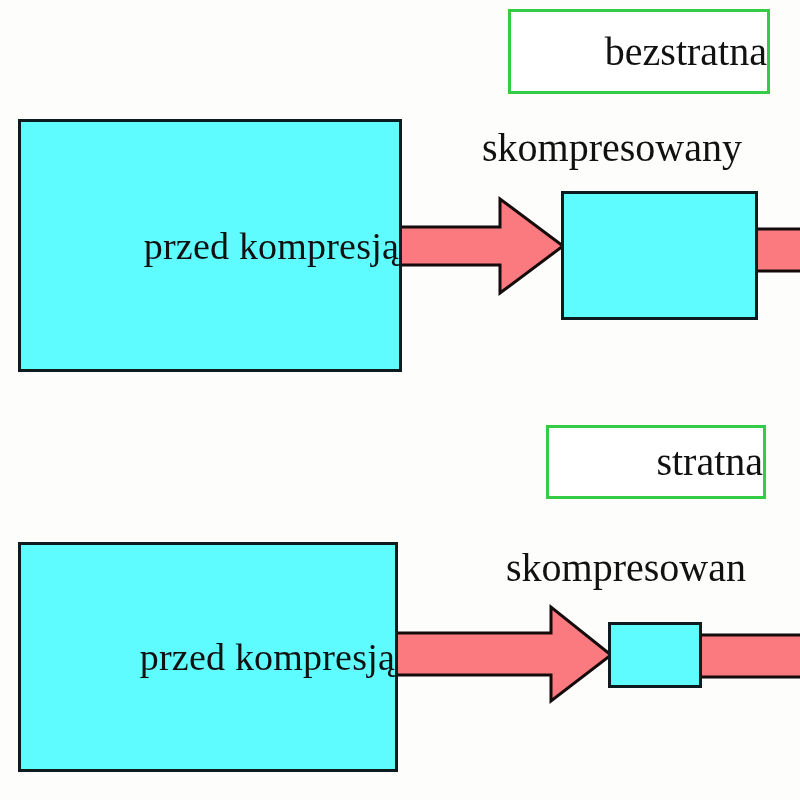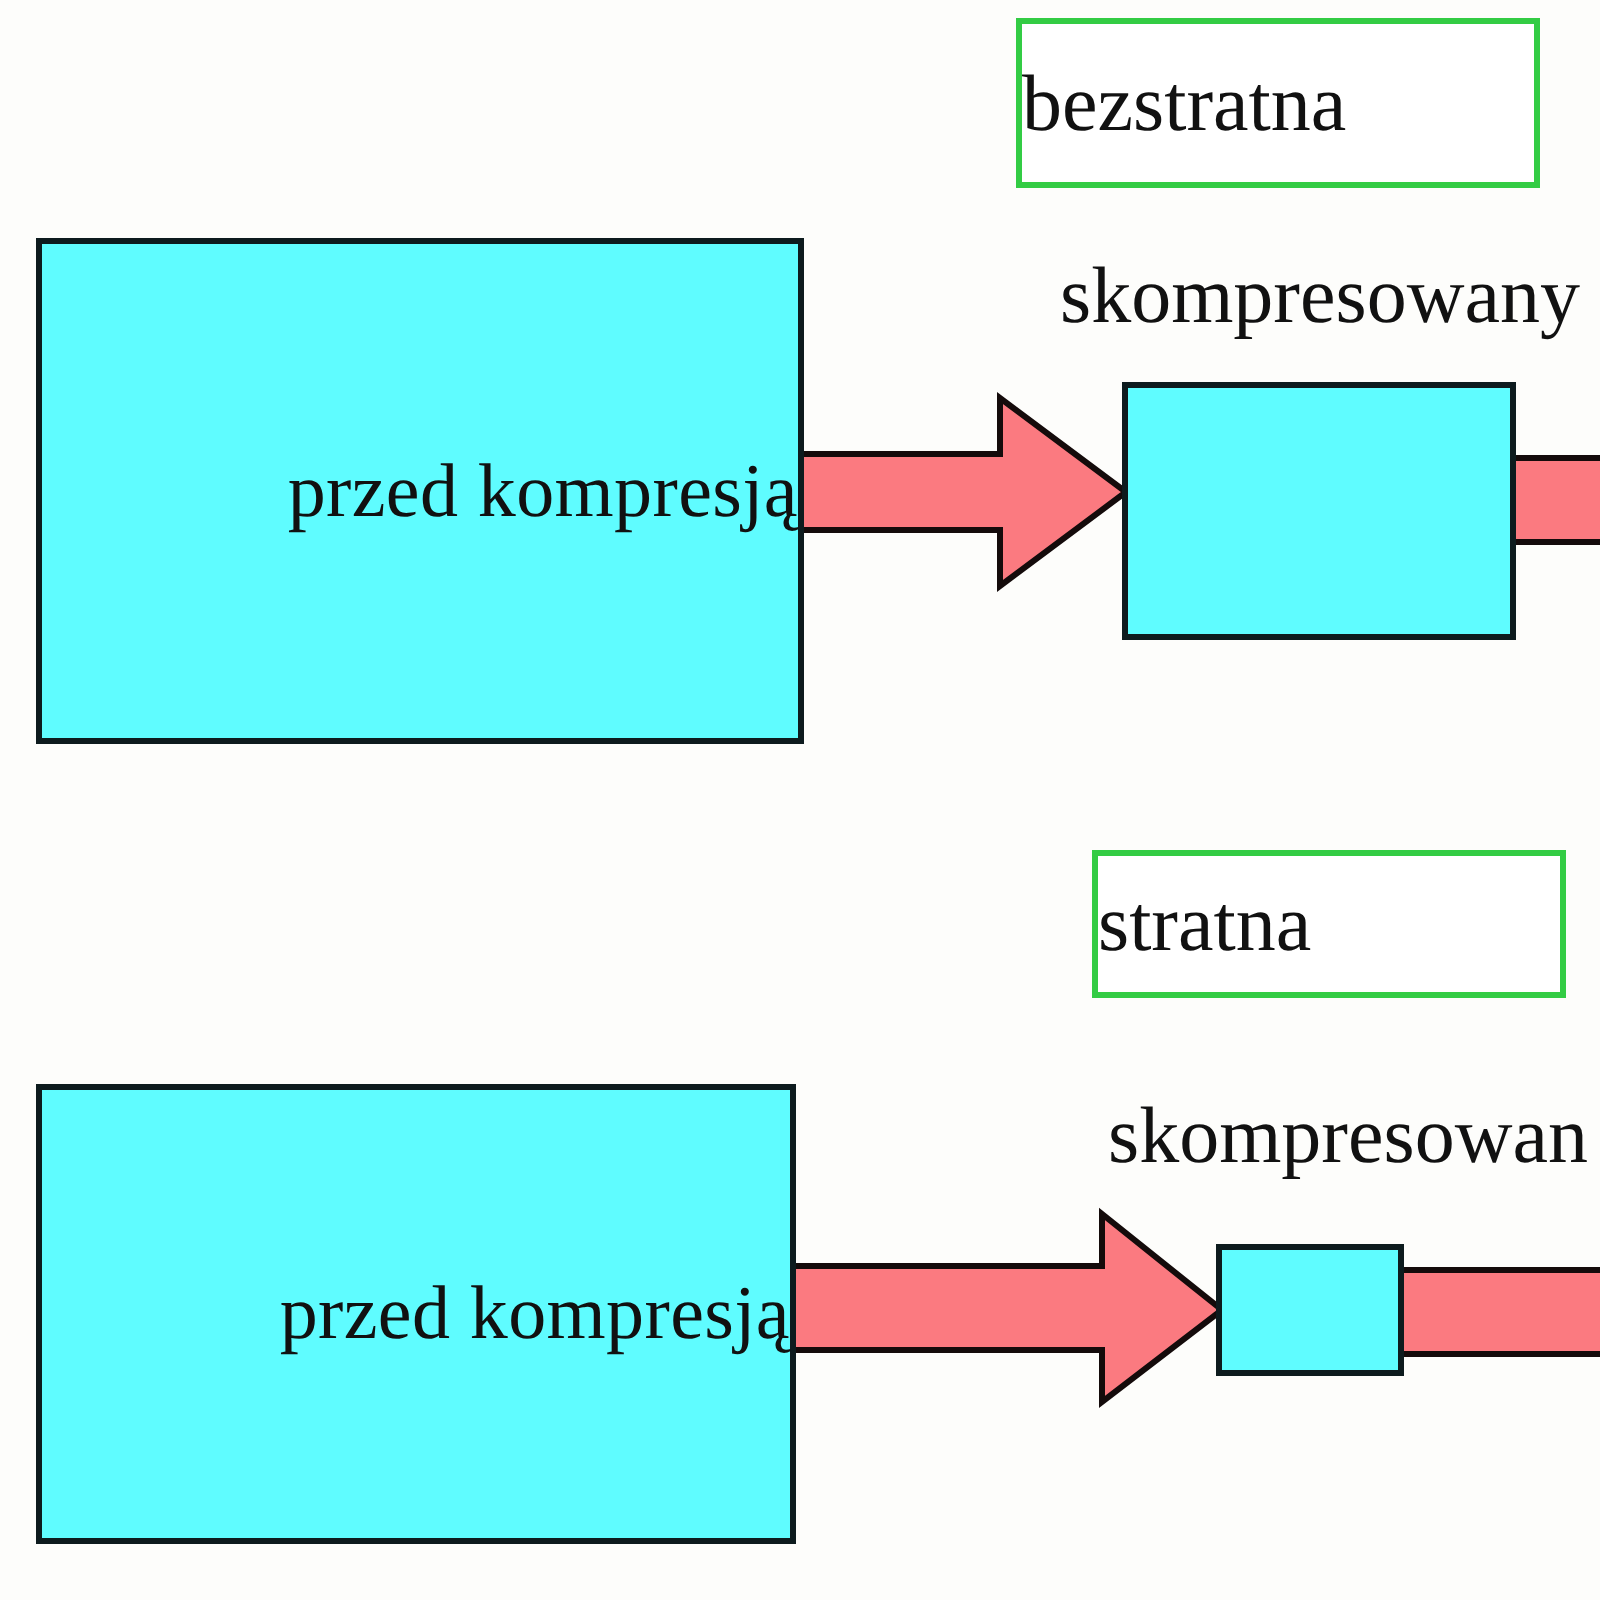--- a/index.html
+++ b/index.html
@@ -36,39 +36,38 @@
   }
 
   
   .green-box {
     position: absolute;
     background: #ffffff;
     border: 3px solid #33cc44;
     box-sizing: border-box;
     display: flex;
     align-items: center;
-    justify-content: flex-start;
+    justify-content: flex-end;
     z-index: 6;
   }
   .green-box .green-label {
     font-size: 40px;
     color: #111111;
     white-space: nowrap;
     line-height: 1;
   }
 
   
   .caption {
     position: absolute;
     font-size: 40px;
     color: #111111;
     white-space: nowrap;
     line-height: 1;
     z-index: 6;
-    margin-left: 48px;
   }
 
   
   .arrow-svg {
     position: absolute;
     z-index: 2;
     overflow: visible;
   }
   .arrow-shape {
     fill: #fb7a80;
@@ -102,21 +101,21 @@
   </svg>
 
   <div class="cyan-box" style="left:561px; top:191px; width:197px; height:129px;">
     <span class="box-label"></span>
   </div>
 
   <svg class="arrow-svg" style="left:756px; top:227px; width:60px; height:46px;" viewBox="0 0 60 46">
     <polygon class="arrow-tail" points="0,2 60,2 60,44 0,44"></polygon>
   </svg>
 
-  <div class="green-box" style="left:546px; top:425px; width:237px; height:74px;">
+  <div class="green-box" style="left:546px; top:425px; width:220px; height:74px;">
     <span class="green-label">stratna</span>
   </div>
 
   <div class="caption" style="left:506px; top:548px;">skompresowan</div>
 
   <div class="cyan-box" style="left:18px; top:542px; width:380px; height:230px;">
     <span class="box-label">przed kompresją</span>
   </div>
 
   <svg class="arrow-svg" style="left:396px; top:605px; width:220px; height:100px;" viewBox="0 0 220 100">

